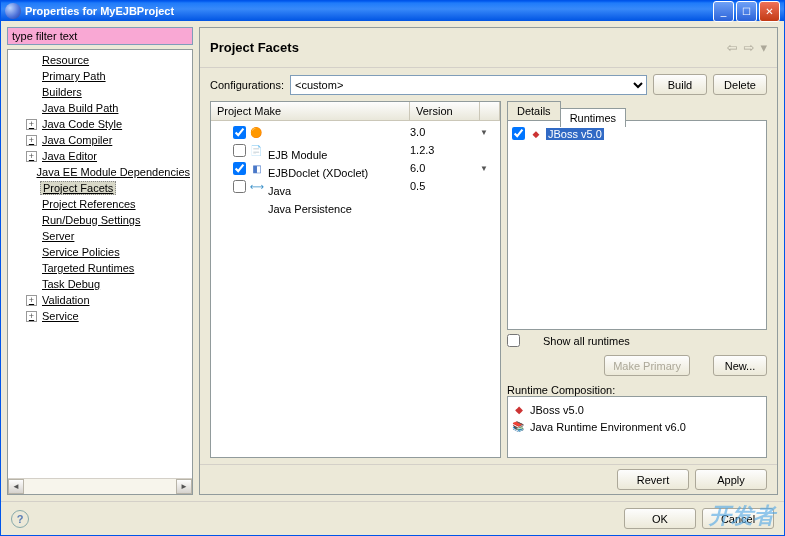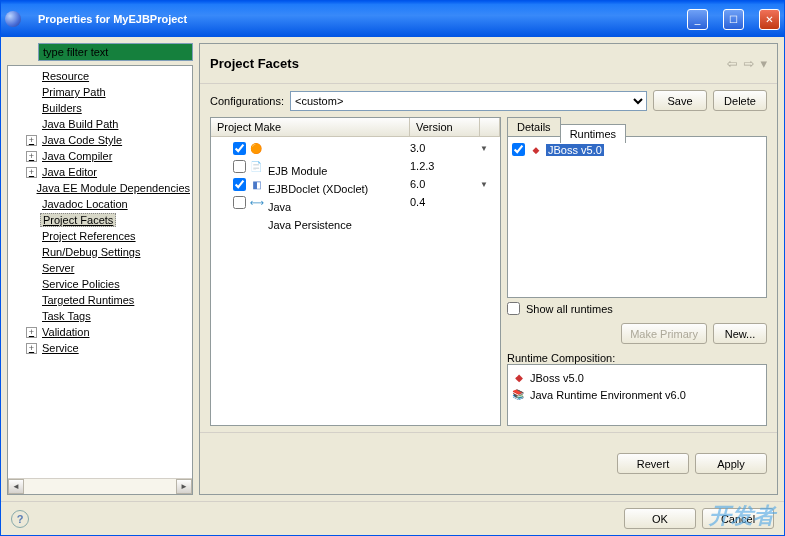--- a/index.html
+++ b/index.html
@@ -1,25 +1,25 @@
 <!DOCTYPE html>
 <html><head>
 <meta charset="utf-8">
 <style>
 * { box-sizing: border-box; font-family: Tahoma, sans-serif; font-size: 11px; }
 body { margin: 0; background: #ece9d8; }
 .window { width: 785px; height: 536px; border: 1px solid #0055ea; background: #ece9d8; display: flex; flex-direction: column; }
-.titlebar { background: linear-gradient(to bottom, #0058ee, #1f7bfa 10%, #3889f9 40%, #0054e3); color: #fff; height: 36px; display: flex; align-items: center; padding: 0 4px; gap: 13px; }
+.titlebar { background: linear-gradient(to bottom, #0058ee, #1f7bfa 10%, #3889f9 40%, #0054e3); color: #fff; height: 20px; display: flex; align-items: center; padding: 0 4px; }
 .titlebar .app-icon { width: 16px; height: 16px; margin-right: 4px; background: radial-gradient(circle at 5px 5px, #bcd5ff, #4a6fd8 60%, #2a3b8f); border-radius: 50%; }
 .titlebar .title { font-weight: bold; flex: 1; }
 .titlebar .winbtn { width: 21px; height: 21px; margin-left: 2px; background: linear-gradient(#6fa1f6,#2a62d9); border: 1px solid #fff; border-radius: 3px; color: #fff; display: inline-flex; align-items: center; justify-content: center; font-family: Arial; font-size: 10px; cursor: pointer; }
 .titlebar .winbtn.close { background: linear-gradient(#f07158,#c23a14); }
 .body { flex: 1; display: flex; padding: 6px; gap: 6px; overflow: hidden; }
 .left { width: 186px; display: flex; flex-direction: column; }
-.filter { border: 1px solid #7f9db9; padding: 2px 4px; background: #15803d; margin-bottom: 4px; margin-left: 31px; }
+.filter { border: 1px solid #7f9db9; padding: 2px 4px; background: #f9a8d4; margin-bottom: 4px; }
 .tree-wrap { flex: 1; border: 1px solid #919b9c; background: #fff; overflow: auto; position: relative; text-decoration: underline; }
 .tree { padding: 2px 0; }
 .tree-row { display: flex; align-items: center; height: 16px; padding-left: 4px; cursor: pointer; white-space: nowrap; }
 .tree-row .tw { width: 11px; height: 11px; border: 1px solid #999; background: #fff; display: inline-flex; align-items: center; justify-content: center; font-size: 9px; line-height: 1; margin-right: 3px; color: #555; }
 .tree-row .tw.none { border: none; }
 .tree-row .lbl { padding: 0 2px; }
 .tree-row.sel .lbl { background: #d8d8c8; border: 1px dotted #888; }
 .tree-row.indent { padding-left: 18px; }
 .scrollbar-h { position: absolute; bottom: 0; left: 0; right: 0; height: 16px; background: #f1efe2; border-top: 1px solid #d4d0c8; display: flex; }
 .scrollbar-h .sbbtn { width: 16px; background: linear-gradient(#fdfdfd,#d6d3ce); border: 1px solid #b8b4a8; display: flex; align-items: center; justify-content: center; font-size: 8px; color: #555; }
@@ -49,27 +49,27 @@
 .ft-row .fdd { width: 20px; color: #555; font-size: 8px; }
 .runtimes { width: 260px; display: flex; flex-direction: column; }
 .tabs { display: flex; }
 .tab { padding: 3px 9px; border: 1px solid #919b9c; background: #ece9d8; border-bottom: none; margin-right: -1px; cursor: pointer; position: relative; }
 .tab.active { background: #ffffff; z-index: 2; top: 7px; }
 .rt-box { flex: 1; border: 1px solid #919b9c; background: #fff; padding: 4px; overflow: auto; }
 .rt-row { display: flex; align-items: center; height: 17px; }
 .rt-row .chk { margin-right: 4px; }
 .rt-row .ricon { width: 14px; height: 14px; margin-right: 3px; background: #fff; display: inline-flex; align-items: center; justify-content: center; font-size: 9px; }
 .rt-row .rname { padding: 0 2px; color: #fff; background: #316ac5; }
-.rt-ctrl { display: flex; align-items: center; gap: 6px; padding: 4px 0; }
+.rt-ctrl { display: flex; align-items: center; gap: 23px; padding: 4px 0; }
 .rt-ctrl .spacer { flex: 1; }
 .comp-label { padding-top: 4px; }
 .comp-box { border: 1px solid #919b9c; background: #fff; height: 62px; padding: 4px; }
 .comp-row { display: flex; align-items: center; height: 17px; gap: 4px; }
 .comp-row .cicon { width: 14px; height: 14px; display: inline-flex; align-items: center; justify-content: center; font-size: 10px; }
-.footer { display: flex; justify-content: flex-end; gap: 6px; padding: 20px 10px; border-top: 1px solid #d4d0c8; }
+.footer { display: flex; justify-content: flex-end; gap: 6px; padding: 4px 10px; border-top: 1px solid #d4d0c8; }
 .bottom { display: flex; align-items: center; padding: 6px 10px; border-top: 1px solid #d4d0c8; }
 .help-icon { width: 18px; height: 18px; border: 1px solid #8aa; border-radius: 50%; color: #5a7db5; display: flex; align-items: center; justify-content: center; font-weight: bold; cursor: pointer; }
 .watermark { position: absolute; right: 10px; bottom: 5px; font-family: Arial; font-weight: bold; font-style: italic; color: #4ea6e6; opacity: 0.6; pointer-events: none; }
 .watermark .l1 { font-size: 22px; }
 .watermark .l2 { font-size: 17px; margin-top: -5px; }
 .icon-bean{color:#c99a2e;} .icon-doc{color:#888;} .icon-java{color:#4a78c8;} .icon-db{color:#3a90c9;}
 .ricon.jb{color:#c33;} .cicon.jb{color:#c33;} .cicon.jre{color:#d9a13b;}
 input[type=checkbox]{margin:0;width:13px;height:13px;}
 </style>
 </head>
@@ -114,24 +114,20 @@
               <span class="lbl">Java Compiler</span>
             </div>
             <div class="tree-row indent">
               <span class="tw">+</span>
               <span class="lbl">Java Editor</span>
             </div>
             <div class="tree-row indent">
               <span class="tw none"></span>
               <span class="lbl">Java EE Module Dependencies</span>
             </div>
-            <div class="tree-row indent">
-              <span class="tw none"></span>
-              <span class="lbl">Javadoc Location</span>
-            </div>
             <div class="tree-row indent sel">
               <span class="tw none"></span>
               <span class="lbl">Project Facets</span>
             </div>
             <div class="tree-row indent">
               <span class="tw none"></span>
               <span class="lbl">Project References</span>
             </div>
             <div class="tree-row indent">
               <span class="tw none"></span>
@@ -144,21 +140,21 @@
             <div class="tree-row indent">
               <span class="tw none"></span>
               <span class="lbl">Service Policies</span>
             </div>
             <div class="tree-row indent">
               <span class="tw none"></span>
               <span class="lbl">Targeted Runtimes</span>
             </div>
             <div class="tree-row indent">
               <span class="tw none"></span>
-              <span class="lbl">Task Tags</span>
+              <span class="lbl">Task Debug</span>
             </div>
             <div class="tree-row indent">
               <span class="tw">+</span>
               <span class="lbl">Validation</span>
             </div>
             <div class="tree-row indent">
               <span class="tw">+</span>
               <span class="lbl">Service</span>
             </div>
           </div>
@@ -176,21 +172,21 @@
         <span class="navarrow">⇦</span>
         <span class="navarrow">⇨</span>
         <span class="navarrow">▾</span>
       </div>
 
       <div class="config-row">
         <span>Configurations:</span>
         <select>
           <option>&lt;custom&gt;</option>
         </select>
-        <button class="btn">Save</button>
+        <button class="btn">Build</button>
         <button class="btn">Delete</button>
       </div>
 
       <div class="main">
         <div class="facets">
           <div class="facet-table">
             <div class="ft-head">
               <div class="col col-facet">Project Make</div>
               <div class="col col-ver">Version</div>
               <div class="col col-dd"></div>
@@ -214,21 +210,21 @@
                   <input type="checkbox" class="chk" checked="" style="">
                   <span class="ficon icon-java">◧</span>
                   <span class="fname">Java</span>
                   <span class="fver">6.0</span>
                   <span class="fdd">▼</span>
                 </div>
                 <div class="ft-row">
                   <input type="checkbox" class="chk" style="">
                   <span class="ficon icon-db">⟷</span>
                   <span class="fname">Java Persistence</span>
-                  <span class="fver">0.4</span>
+                  <span class="fver">0.5</span>
                   <span class="fdd"></span>
                 </div>
               </div>
           </div>
         </div>
 
         <div class="runtimes">
           <div class="tabs">
             <div class="tab">Details</div>
             <div class="tab active">Runtimes</div>

